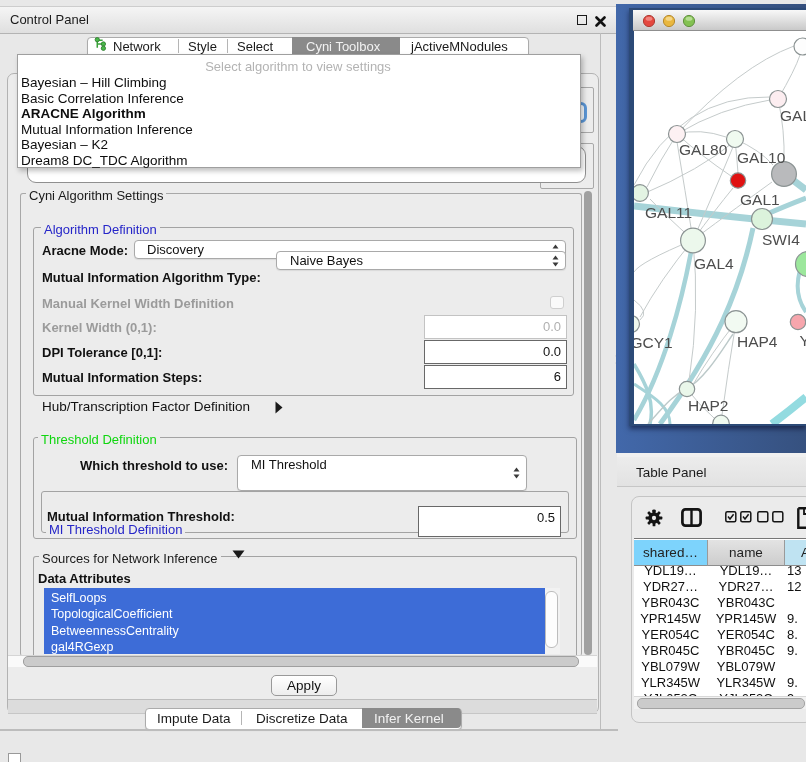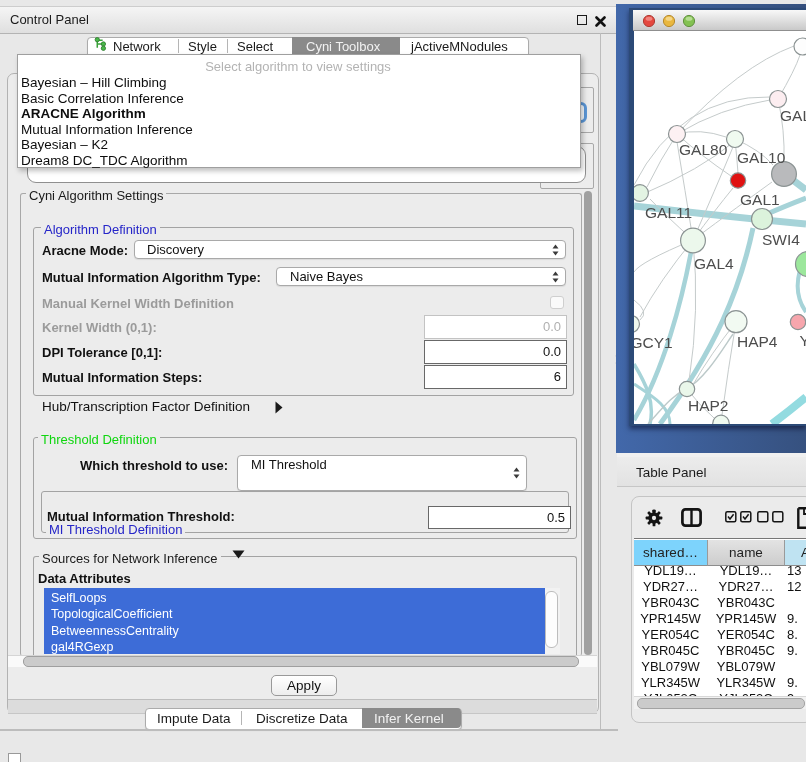--- a/index.html
+++ b/index.html
@@ -69,21 +69,21 @@
 <div class="groupbox" style="left:33px;top:227px;width:539px;height:167px;">
   <div class="gtitle" style="left:7px;color:#2525c8;">Algorithm Definition</div>
 </div>
 <div class="lbl bold abs" style="left:42px;top:243px;">Aracne Mode:</div>
 <div class="combo" style="left:134px;top:240px;width:432px;height:19px;box-sizing:border-box;line-height:17px;padding-left:12px;">Discovery<span class="arr">
       <svg width="9" height="14" viewBox="0 0 9 14">
         <path d="M1.5 5.5 L4.5 1.5 L7.5 5.5 Z M1.5 8.5 L4.5 12.5 L7.5 8.5 Z" fill="#3a3a3a"></path>
       </svg>
     </span></div>
 <div class="lbl bold abs" style="left:42px;top:270px;">Mutual Information Algorithm Type:</div>
-<div class="combo" style="left:276px;top:267px;width:290px;height:19px;box-sizing:border-box;line-height:17px;padding-left:13px;">Naive Bayes<span class="arr">
+<div class="combo" style="left:276px;top:251px;width:290px;height:19px;box-sizing:border-box;line-height:17px;padding-left:13px;">Naive Bayes<span class="arr">
       <svg width="9" height="14" viewBox="0 0 9 14">
         <path d="M1.5 5.5 L4.5 1.5 L7.5 5.5 Z M1.5 8.5 L4.5 12.5 L7.5 8.5 Z" fill="#3a3a3a"></path>
       </svg>
     </span></div>
 <div class="lbl bold gray abs" style="left:42px;top:296px;">Manual Kernel Width Definition</div>
 <div class="abs" style="left:550px;top:296px;width:12px;height:11px;border:1px solid #cfcfcf;border-radius:3px;background:#fafafa;"></div>
 <div class="lbl bold gray abs" style="left:42px;top:320px;">Kernel Width (0,1):</div>
 <div class="tinput dis" style="left:424px;top:315px;width:143px;height:24px;box-sizing:border-box;line-height:22px;">0.0</div>
 <div class="lbl bold abs" style="left:42px;top:345px;">DPI Tolerance [0,1]:</div>
 <div class="tinput" style="left:424px;top:340px;width:143px;height:24px;box-sizing:border-box;border-width:1.5px;line-height:21px;">0.0</div>
@@ -101,21 +101,21 @@
 <div class="lbl bold abs" style="left:80px;top:458px;">Which threshold to use:</div>
 <div class="combo" style="left:237px;top:455px;width:290px;height:36px;box-sizing:border-box;line-height:18px;padding-left:13px;">MI Threshold<span class="arr">
       <svg width="9" height="14" viewBox="0 0 9 14">
         <path d="M1.5 5.5 L4.5 1.5 L7.5 5.5 Z M1.5 8.5 L4.5 12.5 L7.5 8.5 Z" fill="#3a3a3a"></path>
       </svg>
     </span></div>
 <div class="groupbox" style="left:41px;top:491px;width:526px;height:40px;">
   <div class="gtitle" style="left:4px;color:#2525c8;margin-top:36px;">MI Threshold Definition</div>
 </div>
 <div class="lbl bold abs" style="left:47px;top:509px;">Mutual Information Threshold:</div>
-<div class="tinput" style="left:428px;top:506px;width:143px;height:23px;box-sizing:border-box;line-height:21px;">0.5</div>
+<div class="tinput" style="left:418px;top:506px;width:143px;height:31px;box-sizing:border-box;line-height:21px;">0.5</div>
 
 <div class="groupbox" style="left:33px;top:556px;width:542px;height:99px;border-bottom:none;border-bottom-left-radius:0;border-bottom-right-radius:0;">
   <div class="gtitle" style="left:5px;color:#1b1b1b;">Sources for Network Inference</div>
 </div>
 <svg class="abs" style="left:232px;top:550px;" width="13" height="9" viewBox="0 0 13 9">
     <path d="M0.5 0.5 L12.5 0.5 L6.5 8.5 Z" fill="#1a1a1a"></path>
   </svg>
 <div class="lbl bold abs" style="left:38px;top:571px;">Data Attributes</div>
 
 <div class="abs" style="left:44px;top:588px;width:516px;height:66px;background:#3d6cd7;overflow:hidden;">

